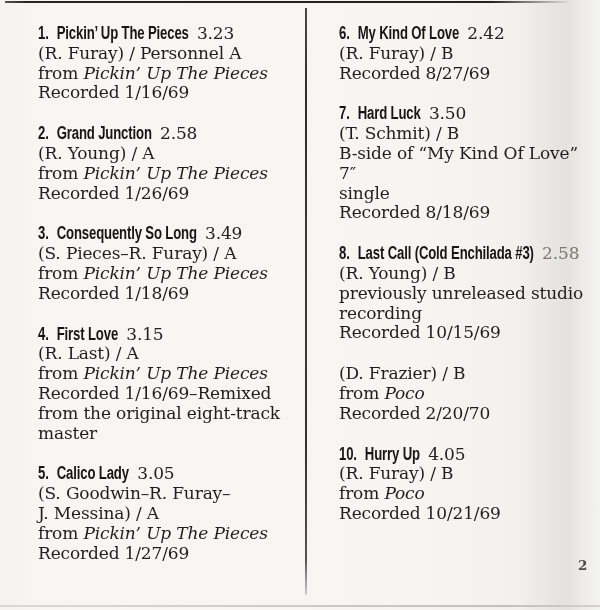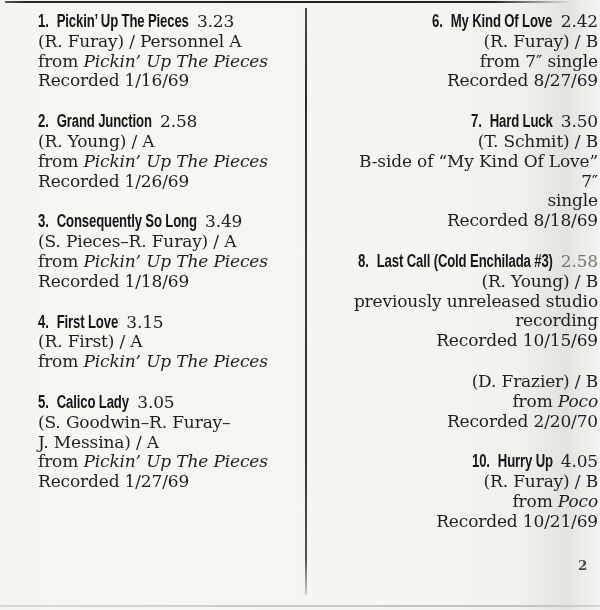--- a/index.html
+++ b/index.html
@@ -22,23 +22,23 @@
   .divider {
     position: absolute; left: 305px; top: 8px; width: 2px; height: 587px;
     background: linear-gradient(180deg,
       #4a4a4a 0%, #2d2d2d 15%, #3b3b3b 45%, #333 75%, #555 94%, rgba(90,90,90,0.25) 100%);
   }
   .bottom-edge {
     position: absolute; left: 0; top: 605px; width: 600px; height: 2px;
     background: linear-gradient(90deg, #d6d5d2 0%, #c7c6c3 40%, #b9b8b5 85%, #cfcecb 100%);
     opacity: 0.85;
   }
-  .col { position: absolute; top: 12px; }
+  .col { position: absolute; top: 24px; }
   .col.left  { left: 38px;  width: 262px; }
-  .col.right { left: 339px; width: 259px; text-align: right; }
+  .col.right { left: 339px; width: 259px; }
 
   .track { margin-bottom: 21px; font-size: 17px; line-height: 19.8px; letter-spacing: -0.15px; }
   .line { min-height: 19.8px; }
   .title-line { white-space: nowrap; }
   .cond {
     display: inline-block; white-space: pre;
     font-family: "Liberation Sans", sans-serif;
     font-weight: bold; font-size: 18px; letter-spacing: -0.2px;
     color: #161616;
   }
@@ -77,40 +77,42 @@
 
   <div class="track">
     <div class="line title-line"><span class="cond" style="transform: scaleX(0.73); transform-origin: 0px 70%; margin-right: -58.86px;"><span class="num">3.</span><span class="ttl">Consequently So Long</span></span> <span class="dur">3.49</span></div>
     <div class="line credits">(S. Pieces–R. Furay) / A</div>
     <div class="line source"><span class="sp">from </span><span class="si">Pickin’ Up The Pieces</span></div>
     <div class="line recorded">Recorded 1/18/69</div>
   </div>
 
   <div class="track">
     <div class="line title-line"><span class="cond" style="transform: scaleX(0.73); transform-origin: 0px 70%; margin-right: -29.7px;"><span class="num">4.</span><span class="ttl">First Love</span></span> <span class="dur">3.15</span></div>
-    <div class="line credits">(R. First) / A</div>
+    <div class="line credits">(R. Last) / A</div>
     <div class="line source"><span class="sp">from </span><span class="si">Pickin’ Up The Pieces</span></div>
+    <div class="line recorded">Recorded 1/16/69–Remixed
+from the original eight-track
+master</div>
   </div>
 
   <div class="track">
     <div class="line title-line"><span class="cond" style="transform: scaleX(0.73); transform-origin: 0px 70%; margin-right: -33.48px;"><span class="num">5.</span><span class="ttl">Calico Lady</span></span> <span class="dur">3.05</span></div>
     <div class="line credits">(S. Goodwin–R. Furay–
 J. Messina) / A</div>
     <div class="line source"><span class="sp">from </span><span class="si">Pickin’ Up The Pieces</span></div>
     <div class="line recorded">Recorded 1/27/69</div>
   </div>
 
 </div>
 
 <div class="col right">
 
   <div class="track">
     <div class="line title-line"><span class="cond" style="transform: scaleX(0.73); transform-origin: 0px 70%; margin-right: -44.55px;"><span class="num">6.</span><span class="ttl">My Kind Of Love</span></span> <span class="dur">2.42</span></div>
     <div class="line credits">(R. Furay) / B</div>
-    <div class="line source"><span class="sp">from 7″ single</span><span class="si"></span></div>
     <div class="line recorded">Recorded 8/27/69</div>
   </div>
 
   <div class="track">
     <div class="line title-line"><span class="cond" style="transform: scaleX(0.73); transform-origin: 0px 70%; margin-right: -30.24px;"><span class="num">7.</span><span class="ttl">Hard Luck</span></span> <span class="dur">3.50</span></div>
     <div class="line credits">(T. Schmit) / B</div>
     <div class="line source"><span class="sp">B-side of “My Kind Of Love” 7″
 single</span><span class="si"></span></div>
     <div class="line recorded">Recorded 8/18/69</div>
   </div>

